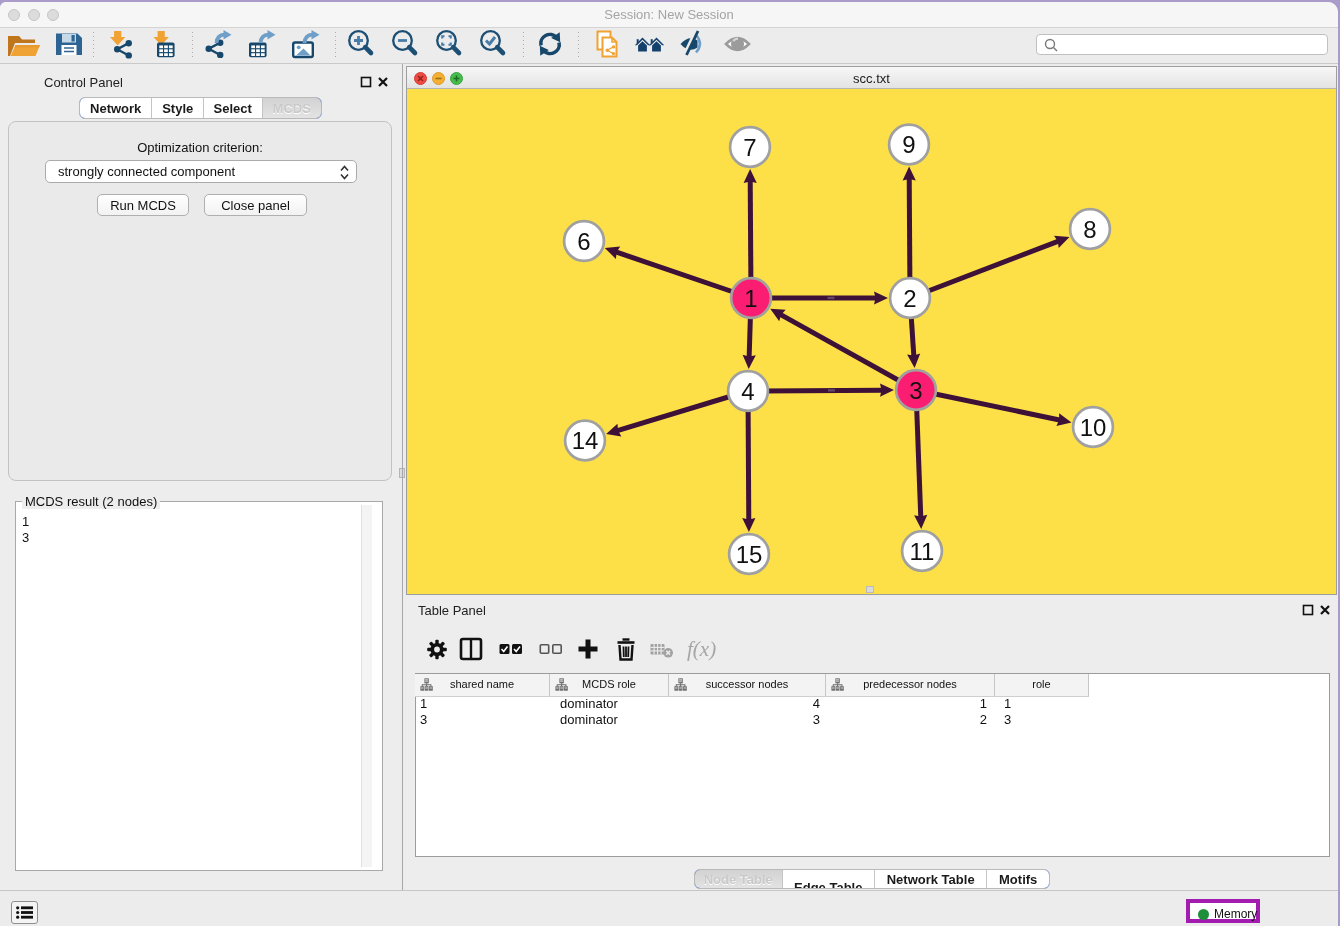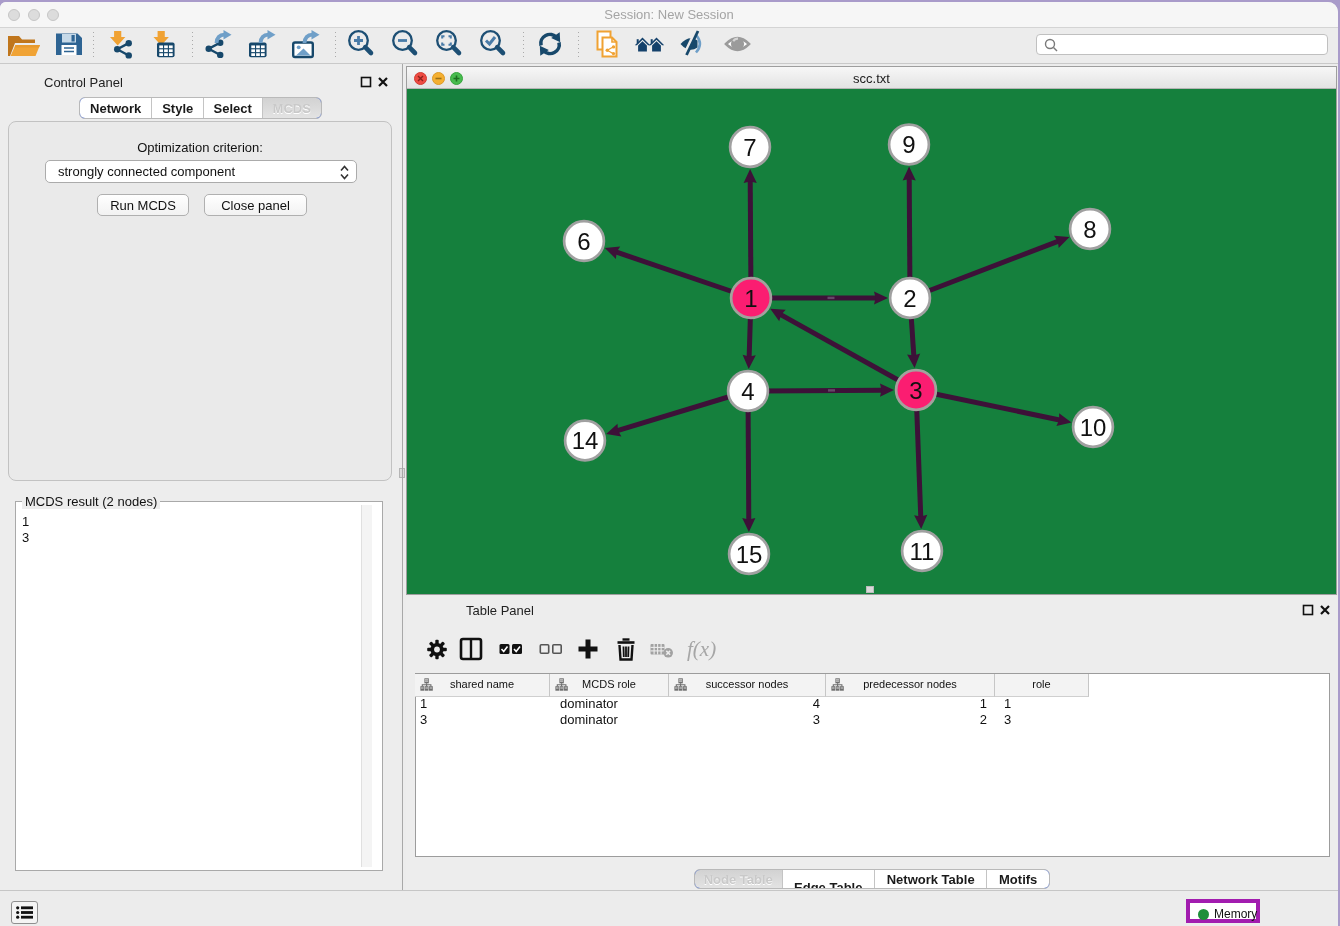--- a/index.html
+++ b/index.html
@@ -25,21 +25,21 @@
 .panhead { font-size:13px; color:#222; }
 .tabbar { position:absolute; display:flex; border:1px solid #b9b9b9; border-radius:6px; overflow:hidden; background:#1d4ed8; }
 .tab { font-size:13px; font-weight:700; color:#1a1a1a; text-align:center; padding-top:3px; height:100%;
   border-right:1px solid #c4c4c4; background:#fff; }
 .tab:last-child { border-right:none; }
 .tabsel { background:linear-gradient(#d2d2d2,#e3e3e3); color:#c9c9c9; text-shadow:0 1px 0 #fff; }
 #subpanel { left:8px; top:57px; width:384px; height:360px; background:#eaeaea; border:1px solid #c2c2c2; border-radius:8px; }
 .btn { position:absolute; background:linear-gradient(#ffffff,#f2f2f2); border:1px solid #b0b0b0; border-radius:5px;
   font-size:13px; color:#111; text-align:center; }
 
-#netwin { left:406px; top:64px; width:931px; height:529px; background:#15803d; border:1px solid #9e9e9e; }
+#netwin { left:406px; top:64px; width:931px; height:529px; background:#fde047; border:1px solid #9e9e9e; }
 #nettitle { left:0; top:0; width:929px; height:22px; background:linear-gradient(#f7f7f7,#e3e3e3); border-bottom:1px solid #b5b5b5; }
 .mactl { position:absolute; top:4.5px; width:13px; height:13px; border-radius:50%; }
 .mactl svg { display:block; }
 #nettitletext { left:0; top:4px; width:929px; text-align:center; font-size:13px; color:#1a1a1a; }
 
 #tablepanel { left:406px; top:594px; width:932px; height:294px; background:#ededed; }
 #tbltoolbar { left:9px; top:40px; width:914px; height:42px; }
 #tblarea { left:9px; top:77px; width:915px; height:184px; background:#fff; border:1px solid #9c9c9c; }
 .hcell { position:absolute; top:0; height:23px; border-right:1px solid #c6c6c6; border-bottom:1px solid #cfcfcf; background:#f3f3f3;
   font-size:11px; color:#111; text-align:center; padding-top:4px; }
@@ -323,21 +323,21 @@
       <text x="342" y="465" font-size="24" fill="#111" text-anchor="middle" dominant-baseline="central" font-family="Liberation Sans, sans-serif">15</text>
       <text x="515" y="462" font-size="24" fill="#111" text-anchor="middle" dominant-baseline="central" font-family="Liberation Sans, sans-serif">11</text>
       <rect x="420.5" y="207.7" width="7" height="2.4" fill="#644768"></rect>
       <rect x="421" y="300.2" width="7" height="2.4" fill="#644768"></rect>
     </svg>
   </div>
 
   <div class="abs" style="left:866px; top:584px; width:8px; height:7px; background:#d9d9d9; border:1px solid #bbb;"></div>
 
   <div id="tablepanel" class="abs">
-    <div class="panhead abs" style="left:12px; top:7px;margin-left:48px;">Table Panel</div>
+    <div class="panhead abs" style="left:12px; top:7px;">Table Panel</div>
     <svg class="abs" style="left:896px;top:8px" width="12" height="12" viewBox="0 0 12 12">
         <rect x="1.5" y="1.5" width="9" height="9" fill="none" stroke="#111" stroke-width="1.6"></rect>
       </svg>
     <svg class="abs" style="left:913px;top:8px" width="12" height="12" viewBox="0 0 12 12">
         <path d="M2 2 L10 10 M10 2 L2 10" stroke="#111" stroke-width="2.2"></path>
       </svg>
     <div id="tbltoolbar" class="abs">
       <svg class="abs" style="left:9px;top:0px;" width="26" height="26" viewBox="0 0 26 26">
           <g transform="translate(13,13.5)">
             <rect x="-1.7" y="-9.8" width="3.4" height="5" rx="1" transform="rotate(0 0 0)" fill="#111"></rect>

